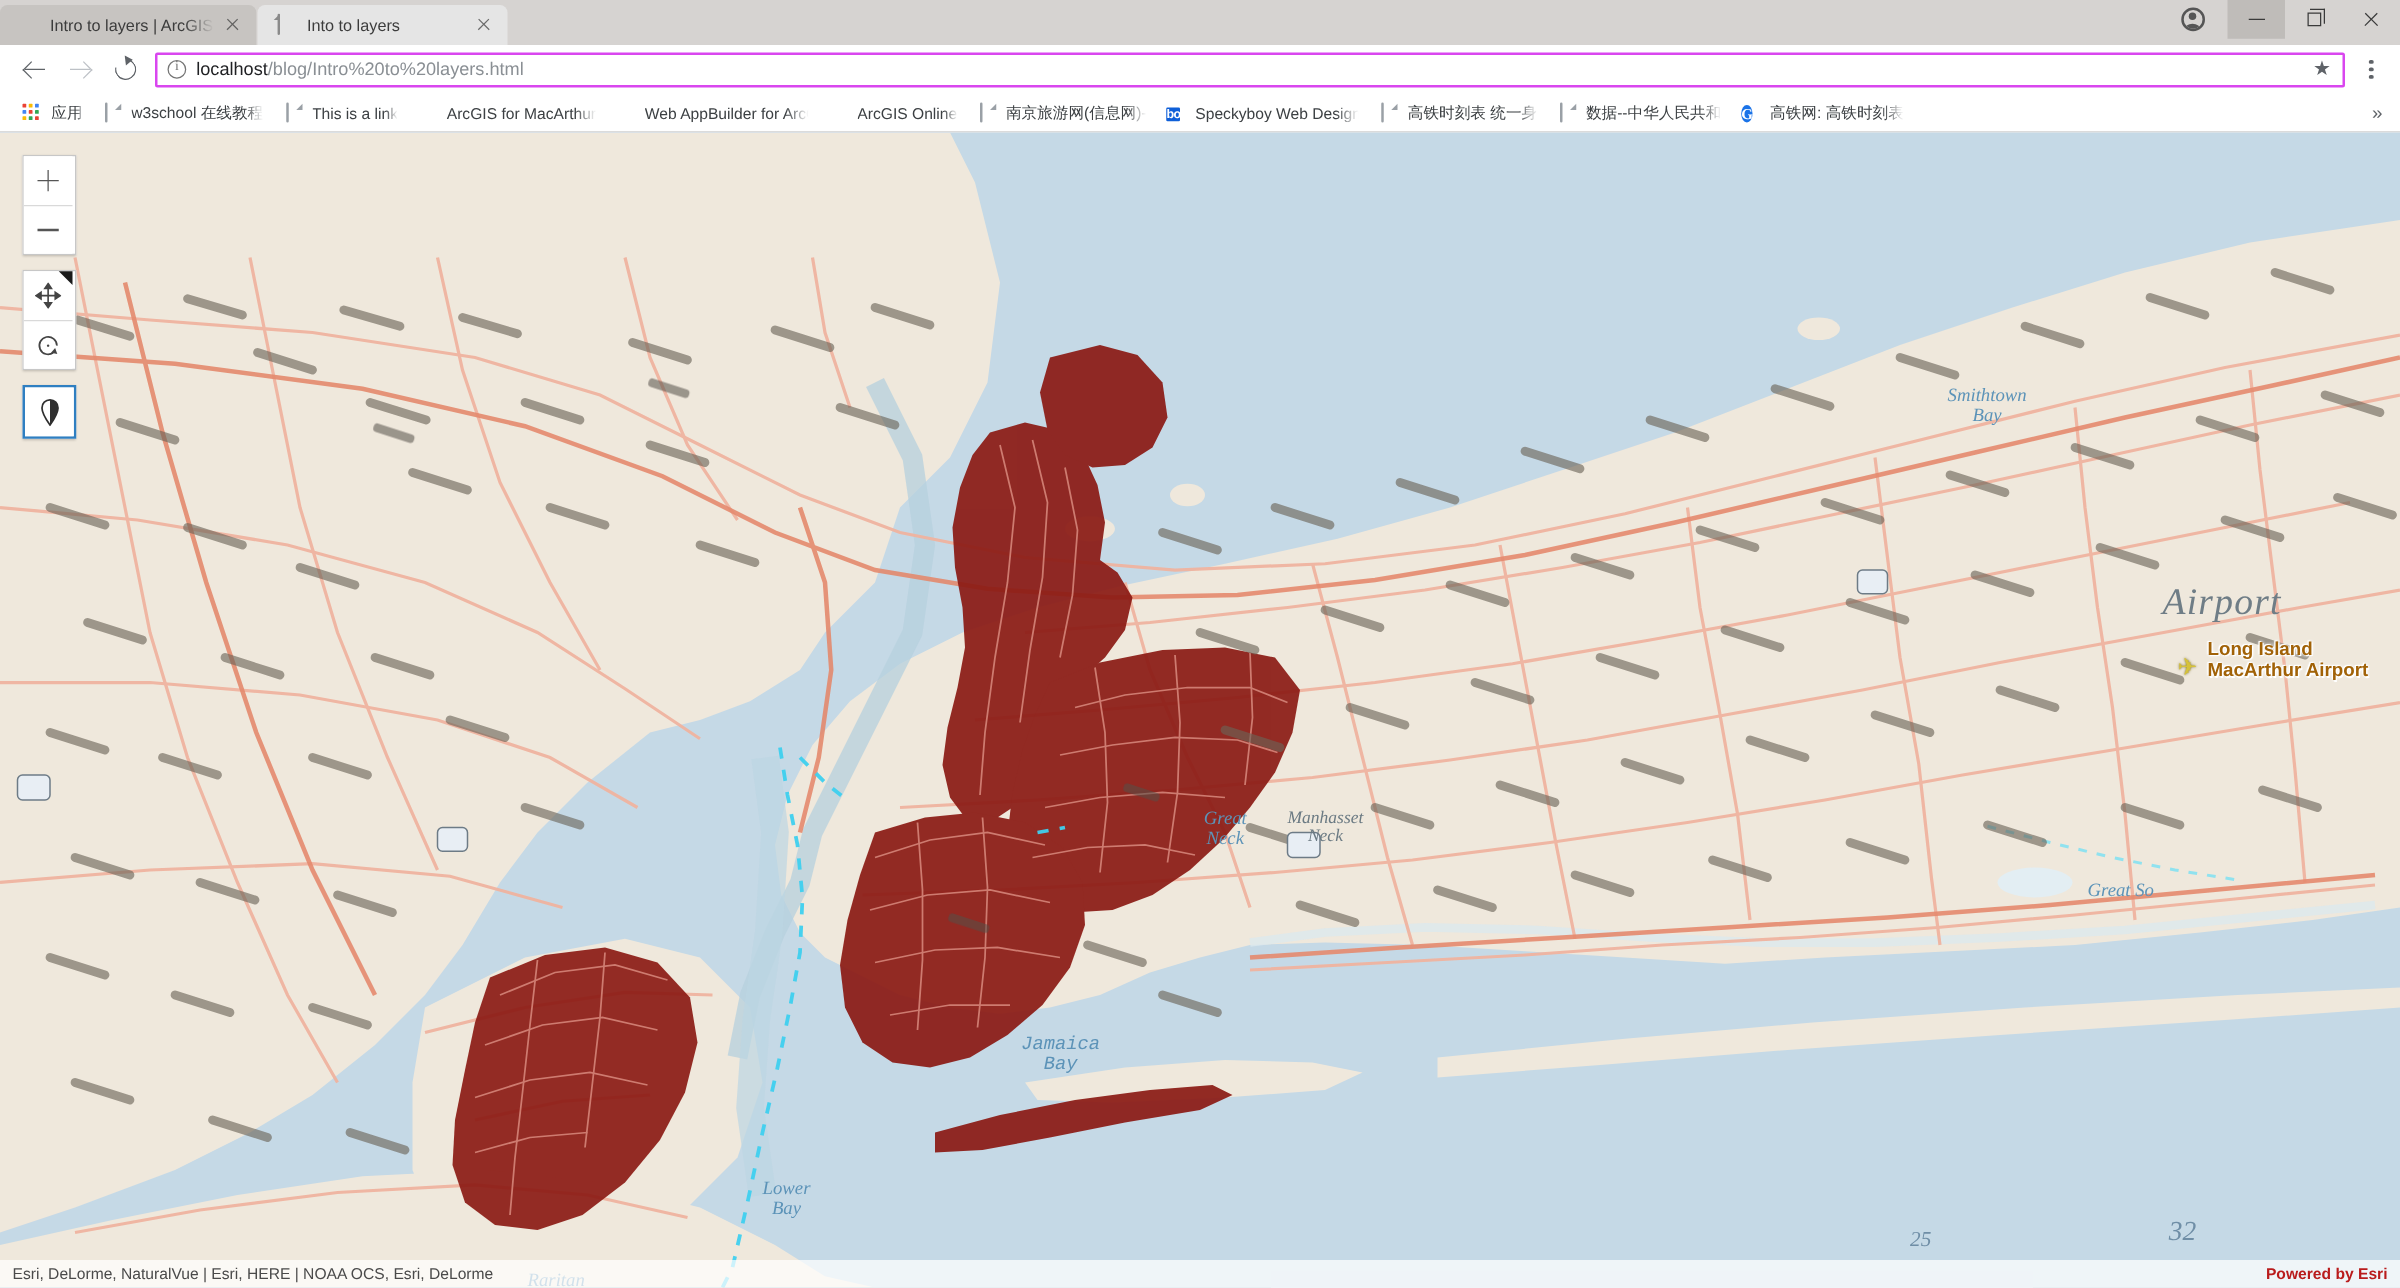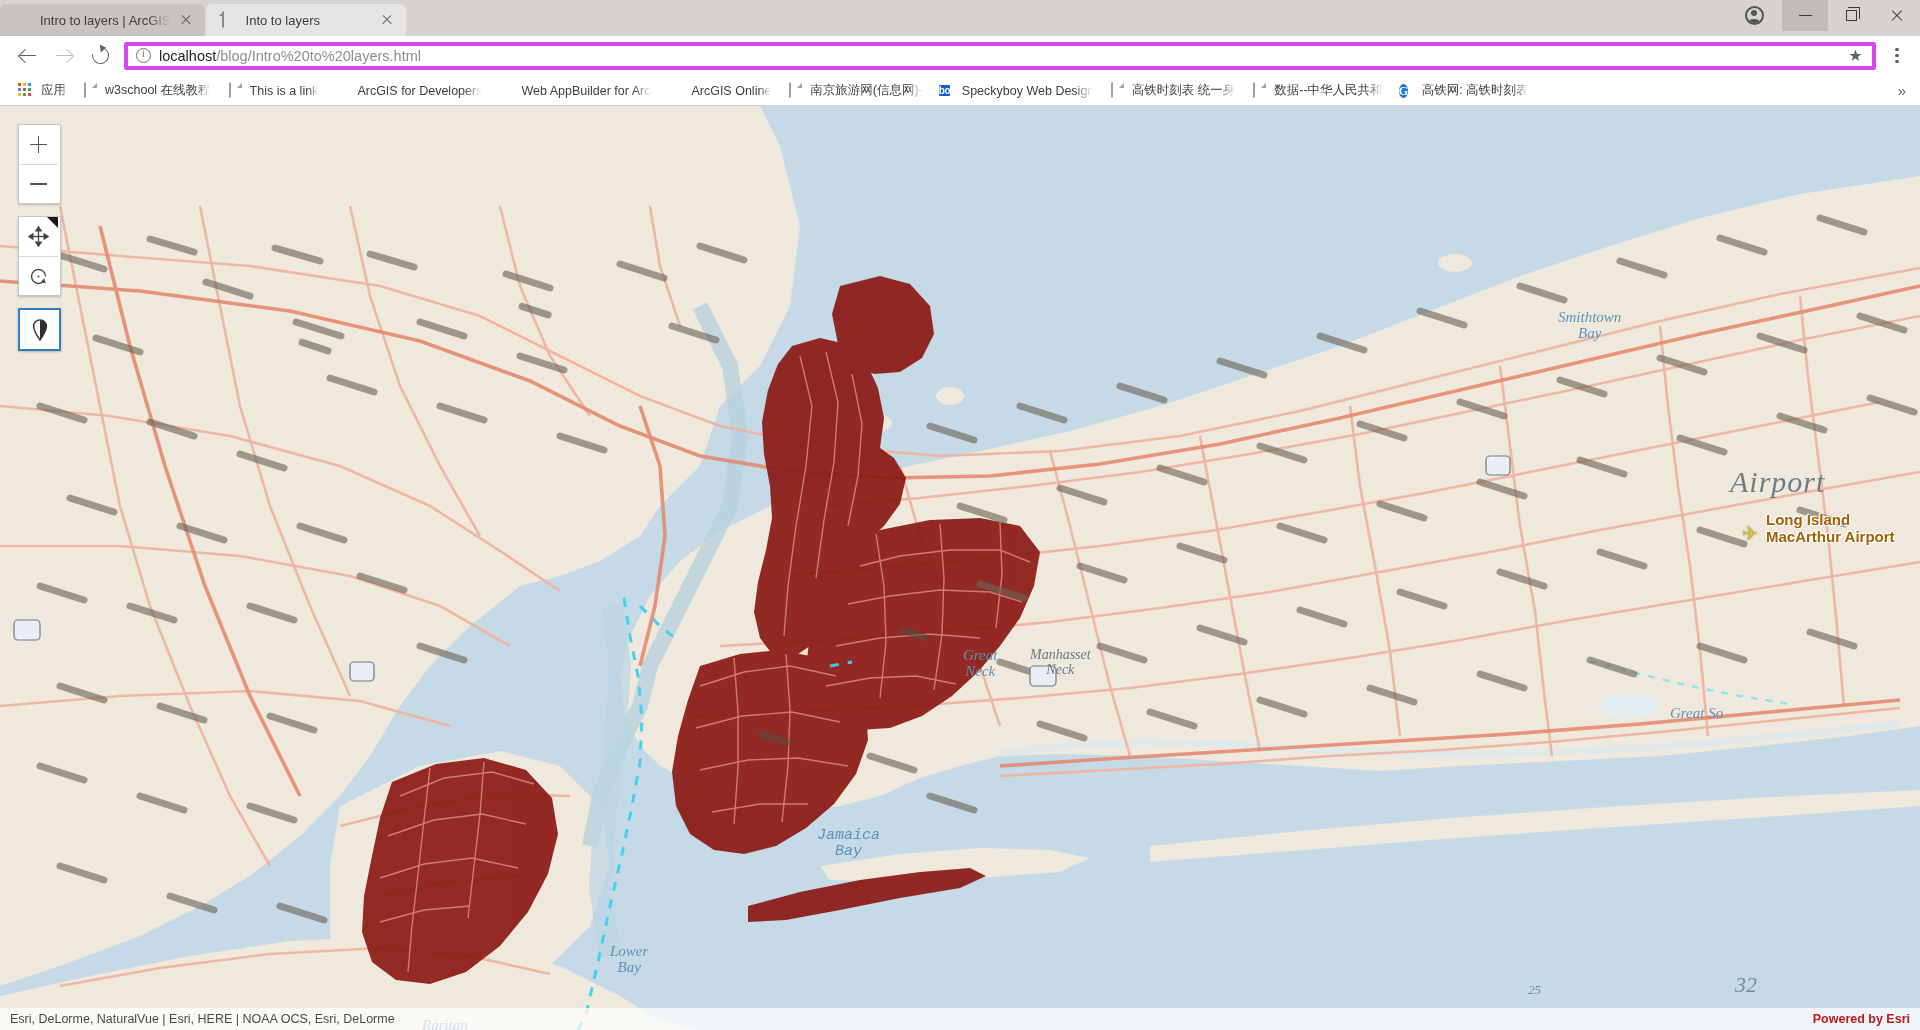--- a/index.html
+++ b/index.html
@@ -129,21 +129,21 @@
     border-top-color: transparent; transform: rotate(-35deg); position: relative;
   }
   .reload-g:after {
     content: ""; position: absolute; right: -2px; top: -1px;
     border-width: 4px 0 4px 6px; border-style: solid;
     border-color: transparent transparent transparent #5f6368;
     transform: rotate(28deg);
   }
   .omnibox {
     flex: 1 1 auto; height: 28px; margin: 0 8px 0 6px;
-    border: 4px solid #d946ef; border-radius: 2px;
+    border: 2px solid #d946ef; border-radius: 2px;
     display: flex; align-items: center; padding: 4px 8px;
     background: #fff;
     justify-content: center;
   }
   .info-ico {
     width: 15px; height: 15px; border: 1.4px solid #757575; border-radius: 50%;
     position: relative; flex: 0 0 15px; margin-right: 8px;
   }
   .info-ico:before {
     content: "i"; position: absolute; left: 0; right: 0; top: -2.2px;
@@ -221,21 +221,21 @@
   .airport-lbl {
     position: absolute; pointer-events: none; text-align: center;
     font-family: "Liberation Sans", sans-serif; font-size: 15px; font-weight: bold;
     color: #a16207; line-height: 1.15;
     text-shadow: 0 0 3px #fff, 0 0 3px #fff, 1px 1px 0 #fff, -1px -1px 0 #fff;
   }
   .plane-ico { position: absolute; font-size: 19px; color: #d6c23b; text-shadow: 0 0 2px #6b6020; pointer-events: none; }
   .gridnum {
     position: absolute; pointer-events: none;
     font-family: "Liberation Serif", serif; font-style: italic;
-    color: #6f8ea6; font-size: 13px;
+    color: #6f8ea6; font-size: 17px;
   }
 
   
   .widget-col { position: absolute; left: 18px; top: 18px; display: flex; flex-direction: column; gap: 12px; z-index: 20; }
   .wgrp { background: #fff; border: 1px solid #c7c7c7; box-shadow: 0 1px 2px rgba(0,0,0,.22); }
   .wbtn {
     width: 39px; height: 39px; display: flex; align-items: center; justify-content: center;
     position: relative; background: #fff;
   }
   .wbtn + .wbtn { border-top: 1px solid #d9d9d9; }
@@ -339,21 +339,21 @@
       <span class="lbl">w3school 在线教程</span>
     </div>
 
     <div class="bm">
       <span class="bm-ico"><span class="page-ico"></span></span>
       <span class="lbl">This is a link</span>
     </div>
 
     <div class="bm">
       <span class="bm-ico"><span class="mini-globe"></span></span>
-      <span class="lbl">ArcGIS for Developers</span>
+      <span class="lbl">ArcGIS for MacArthur</span>
     </div>
 
     <div class="bm">
       <span class="bm-ico"><span class="mini-globe"></span></span>
       <span class="lbl">Web AppBuilder for ArcGIS</span>
     </div>
 
     <div class="bm">
       <span class="bm-ico"><span class="mini-globe"></span></span>
       <span class="lbl">ArcGIS Online</span>

